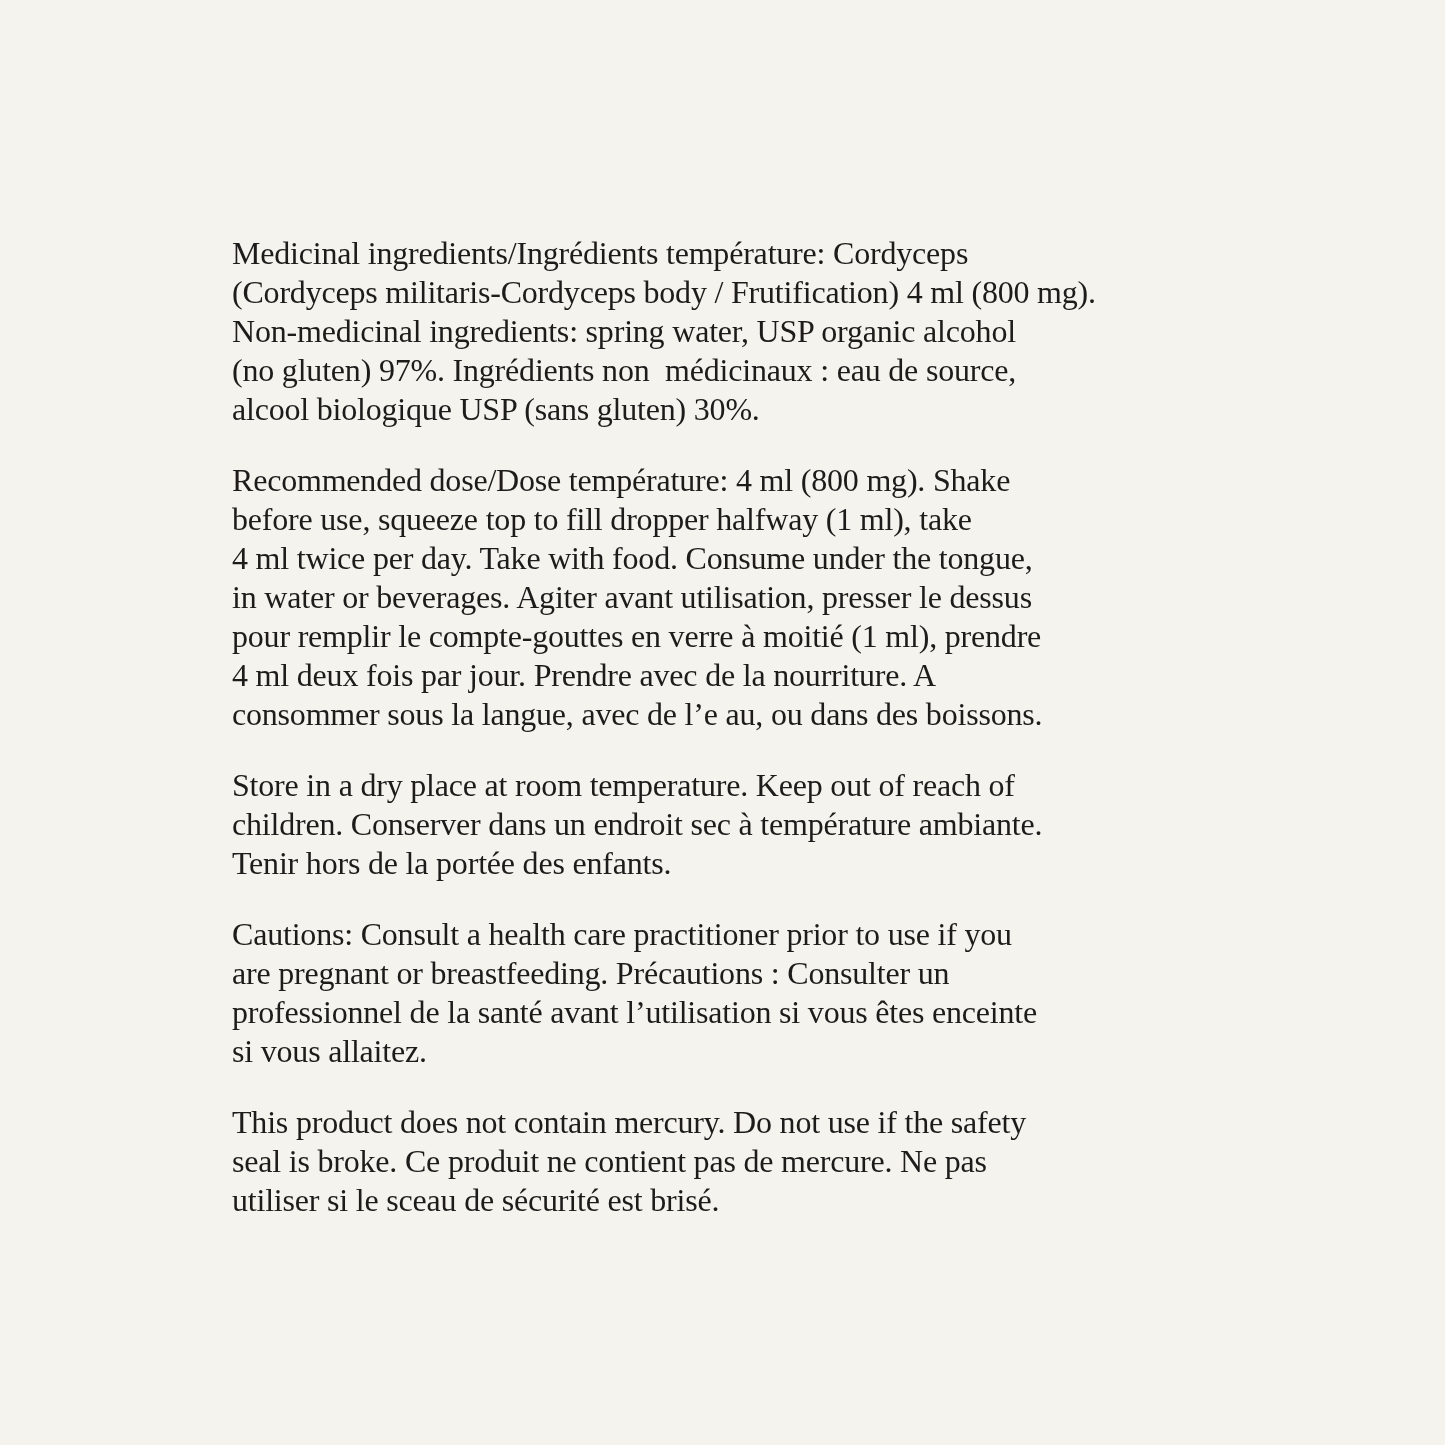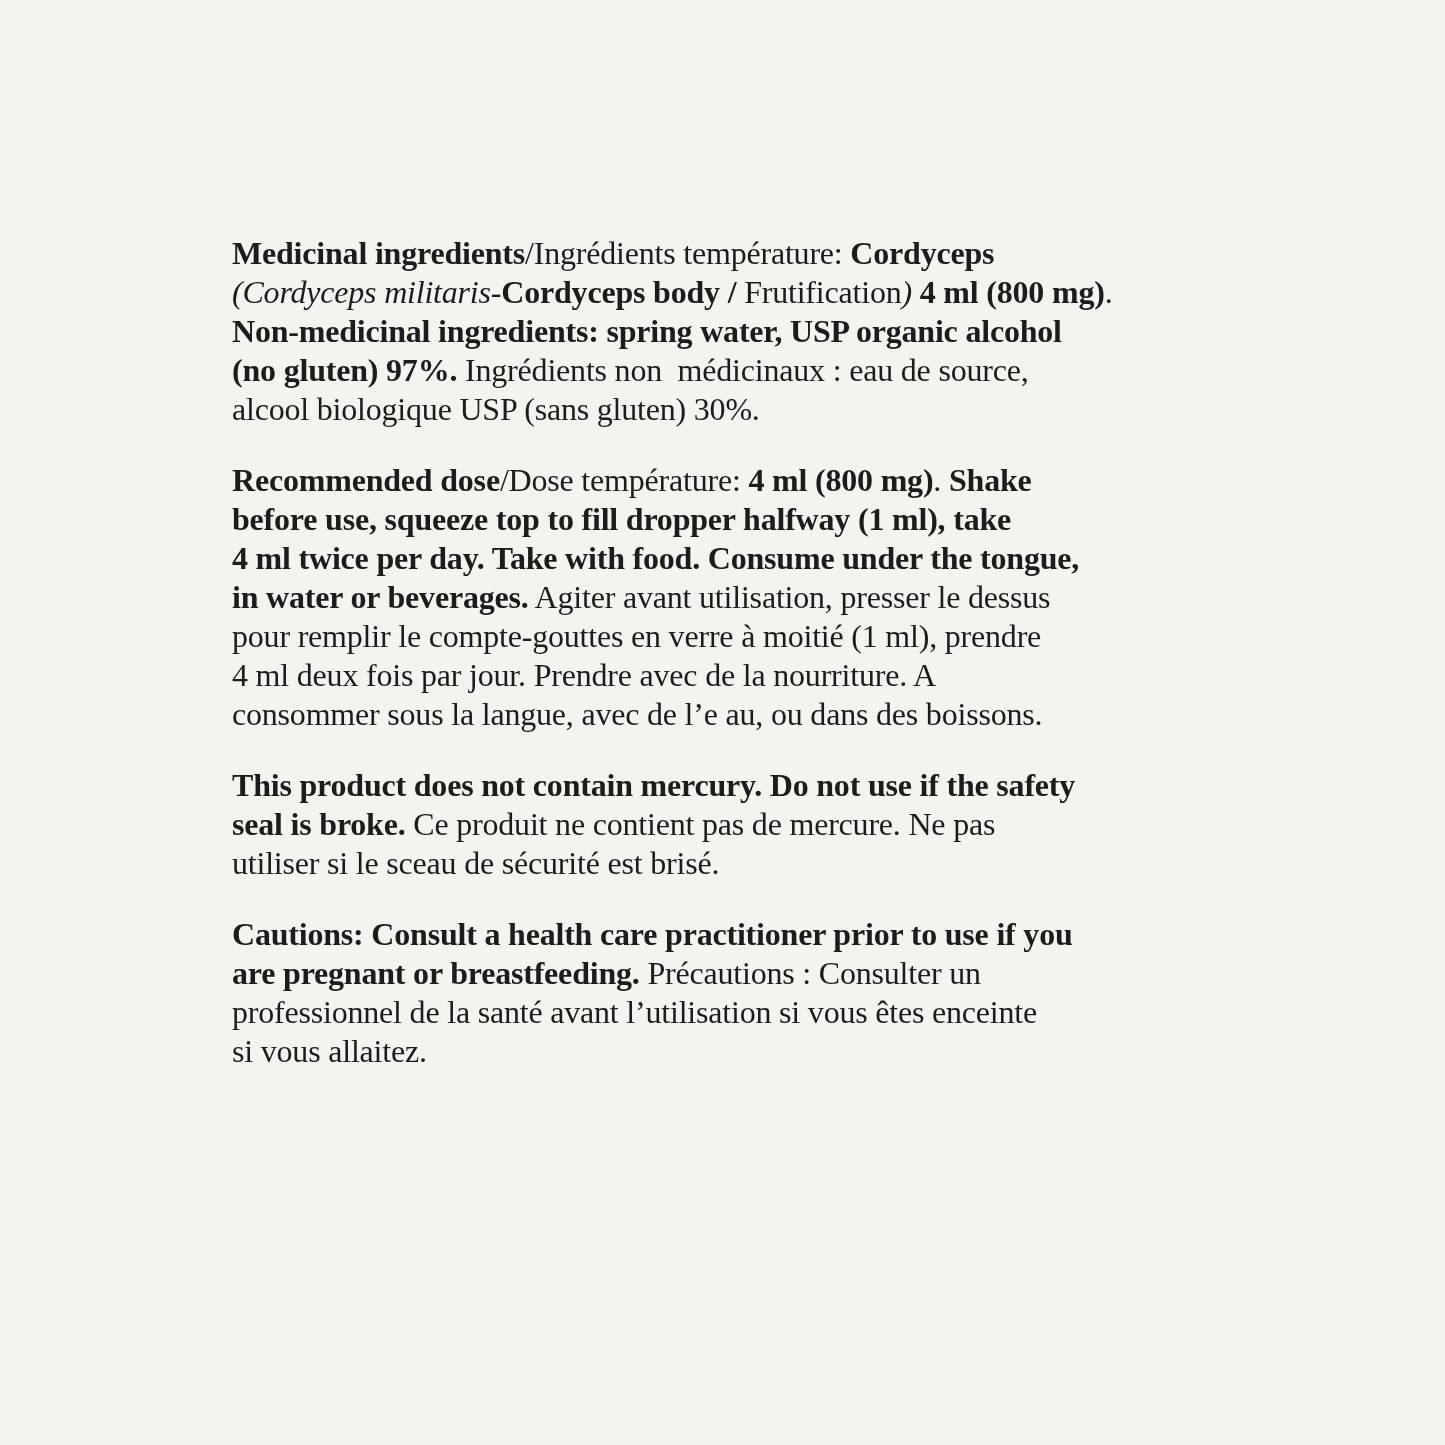--- a/index.html
+++ b/index.html
@@ -24,40 +24,43 @@
     line-height: 39px;
     letter-spacing: -0.2px;
   }
   .para {
     margin: 0 0 32px 0;
     white-space: pre-wrap;
   }
   .para:last-child {
     margin-bottom: 0;
   }
-  .run-bold   { font-weight: bold; }
-  .run-italic { font-style: italic; }
+  .run-bold   { font-weight: normal; }
+  .run-italic { }
   .run-regular { font-weight: normal; font-style: normal; }
 </style>
 </head>
 <body>
 
 <main class="label-block">
     <p class="para"><span class="run-bold">Medicinal ingredients</span><span class="run-regular">/Ingrédients température: </span><span class="run-bold">Cordyceps</span><span class="run-regular">
 </span><span class="run-italic">(Cordyceps militaris-</span><span class="run-bold">Cordyceps body / </span><span class="run-regular">Frutification</span><span class="run-italic">)</span><span class="run-bold"> 4 ml (800 mg)</span><span class="run-regular">.
 </span><span class="run-bold">Non-medicinal ingredients: spring water, USP organic alcohol
 (no gluten) 97%.</span><span class="run-regular"> Ingrédients non  médicinaux : eau de source,
 alcool biologique USP (sans gluten) 30%.</span></p>
     <p class="para"><span class="run-bold">Recommended dose</span><span class="run-regular">/Dose température: </span><span class="run-bold">4 ml (800 mg)</span><span class="run-regular">. </span><span class="run-bold">Shake
 before use, squeeze top to fill dropper halfway (1 ml), take
 4 ml twice per day. Take with food. Consume under the tongue,
 in water or beverages.</span><span class="run-regular"> Agiter avant utilisation, presser le dessus
 pour remplir le compte-gouttes en verre à moitié (1 ml), prendre
 4 ml deux fois par jour. Prendre avec de la nourriture. A
 consommer sous la langue, avec de l’e au, ou dans des boissons.</span></p>
-    <p class="para"><span class="run-bold">This product does not contain mercury. Do not use if the safety
-seal is broke.</span><span class="run-regular"> Ce produit ne contient pas de mercure. Ne pas
-utiliser si le sceau de sécurité est brisé.</span></p>
+    <p class="para"><span class="run-bold">Store in a dry place at room temperature. Keep out of reach of
+children.</span><span class="run-regular"> Conserver dans un endroit sec à température ambiante.
+Tenir hors de la portée des enfants.</span></p>
     <p class="para"><span class="run-bold">Cautions: Consult a health care practitioner prior to use if you
 are pregnant or breastfeeding.</span><span class="run-regular"> Précautions : Consulter un
 professionnel de la santé avant l’utilisation si vous êtes enceinte
 si vous allaitez.</span></p>
+    <p class="para"><span class="run-bold">This product does not contain mercury. Do not use if the safety
+seal is broke.</span><span class="run-regular"> Ce produit ne contient pas de mercure. Ne pas
+utiliser si le sceau de sécurité est brisé.</span></p>
   </main>
 
 </body></html>

